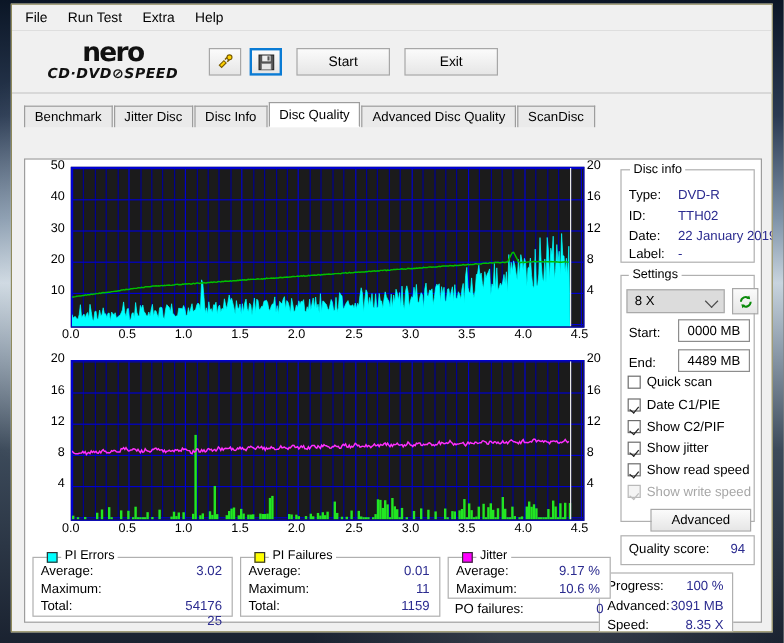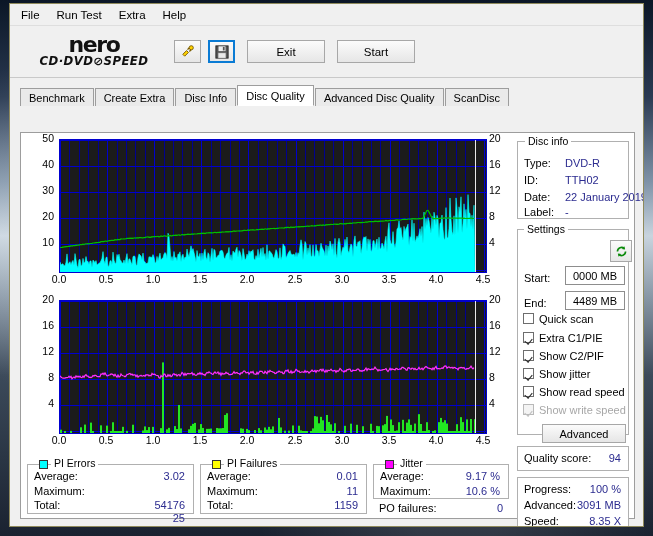--- a/index.html
+++ b/index.html
@@ -198,27 +198,27 @@
       </svg>
     </div>
     <div class="tbtn" id="btn-save">
       <svg width="14" height="14" viewBox="0 0 16 16">
         <rect x="1" y="1" width="14" height="14" fill="#555" stroke="#222"></rect>
         <rect x="4" y="1.5" width="8" height="5.5" fill="#eee"></rect>
         <rect x="9" y="2.2" width="2" height="4" fill="#555"></rect>
         <rect x="3.5" y="9" width="9" height="6" fill="#e8e8e8" stroke="#777" stroke-width="0.6"></rect>
       </svg>
     </div>
+    <div class="tbtn" id="btn-start">Start</div>
     <div class="tbtn" id="btn-exit">Exit</div>
-    <div class="tbtn" id="btn-start">Start</div>
   </div>
 
   <div id="tabstrip">
     <div class="tab">Benchmark</div>
-    <div class="tab">Create Extra</div>
+    <div class="tab">Jitter Disc</div>
     <div class="tab">Disc Info</div>
     <div class="tab active">Disc Quality</div>
     <div class="tab">Advanced Disc Quality</div>
     <div class="tab">ScanDisc</div>
   </div>
 
   <div id="tabpanel">
 
     <div class="chart-wrap" style="left:0;top:0;width:490px;height:160px;">
       <div id="t-ylabels"></div>
@@ -532,55 +532,59 @@
       <span class="kv val" style="left:47px;top:32px;">TTH02</span>
       <span class="kv" style="left:6px;top:49px;">Date:</span>
       <span class="kv val" style="left:47px;top:49px;">22 January 2019</span>
       <span class="kv" style="left:6px;top:64px;">Label:</span>
       <span class="kv val" style="left:47px;top:64px;">-</span>
     </div>
 
     <div class="grp" style="left:496px;top:96px;width:112px;height:206px;"></div>
     <span class="grp-title" style="position:absolute;left:503px;top:90px;">Settings</span>
 
+    <div id="speed-sel" style="left:501px;top:108px;width:82px;">
+      <span>8 X</span>
+      <span class="chev"></span>
+    </div>
     <div id="refresh-btn" style="left:589px;top:107px;">
       <svg width="13" height="13" viewBox="0 0 16 16">
         <path d="M3 8a5 5 0 0 1 8.5-3.5" stroke="#0a8a0a" stroke-width="2" fill="none"></path>
         <path d="M13 8a5 5 0 0 1-8.5 3.5" stroke="#0a8a0a" stroke-width="2" fill="none"></path>
         <path d="M11.5 1.5 L12.5 5.5 L8.5 4.8 Z" fill="#0a8a0a"></path>
         <path d="M4.5 14.5 L3.5 10.5 L7.5 11.2 Z" fill="#0a8a0a"></path>
       </svg>
     </div>
 
     <span class="kv" style="left:503px;top:139px;">Start:</span>
     <div class="textbox" style="left:544px;top:133px;width:60px;">0000 MB</div>
     <span class="kv" style="left:503px;top:164px;">End:</span>
     <div class="textbox" style="left:544px;top:158px;width:60px;">4489 MB</div>
 
     <div class="cb" style="left:502px;top:180px;"></div>
     <span class="cb-lab" style="left:518px;top:180px;">Quick scan</span>
     <div class="cb checked" style="left:502px;top:199px;"></div>
-    <span class="cb-lab" style="left:518px;top:199px;">Extra C1/PIE</span>
+    <span class="cb-lab" style="left:518px;top:199px;">Date C1/PIE</span>
     <div class="cb checked" style="left:502px;top:217px;"></div>
     <span class="cb-lab" style="left:518px;top:217px;">Show C2/PIF</span>
     <div class="cb checked" style="left:502px;top:235px;"></div>
     <span class="cb-lab" style="left:518px;top:235px;">Show jitter</span>
     <div class="cb checked" style="left:502px;top:253px;"></div>
     <span class="cb-lab" style="left:518px;top:253px;">Show read speed</span>
     <div class="cb checked dis" style="left:502px;top:271px;"></div>
     <span class="cb-lab dis" style="left:518px;top:271px;">Show write speed</span>
 
     <div id="adv-btn" style="left:521px;top:291px;width:84px;">Advanced</div>
 
     <div class="grp" style="left:496px;top:313px;width:112px;height:25px;">
       <span class="kv" style="left:6px;top:5px;">Quality score:</span>
       <span class="kv valr" style="right:7px;top:5px;">94</span>
     </div>
 
-    <div class="grp" style="left:496px;top:344px;width:112px;height:55px;">
+    <div class="grp" style="left:478px;top:344px;width:112px;height:55px;">
       <span class="kv" style="left:6px;top:5px;">Progress:</span>
       <span class="kv valr" style="right:7px;top:5px;">100 %</span>
       <span class="kv" style="left:6px;top:21px;">Advanced:</span>
       <span class="kv valr" style="right:7px;top:21px;">3091 MB</span>
       <span class="kv" style="left:6px;top:37px;">Speed:</span>
       <span class="kv valr" style="right:7px;top:37px;">8.35 X</span>
     </div>
 
     <div class="statbox" style="left:6px;top:331px;width:167px;height:50px;">
       <span class="kv" style="left:6px;top:5px;">Average:</span>

